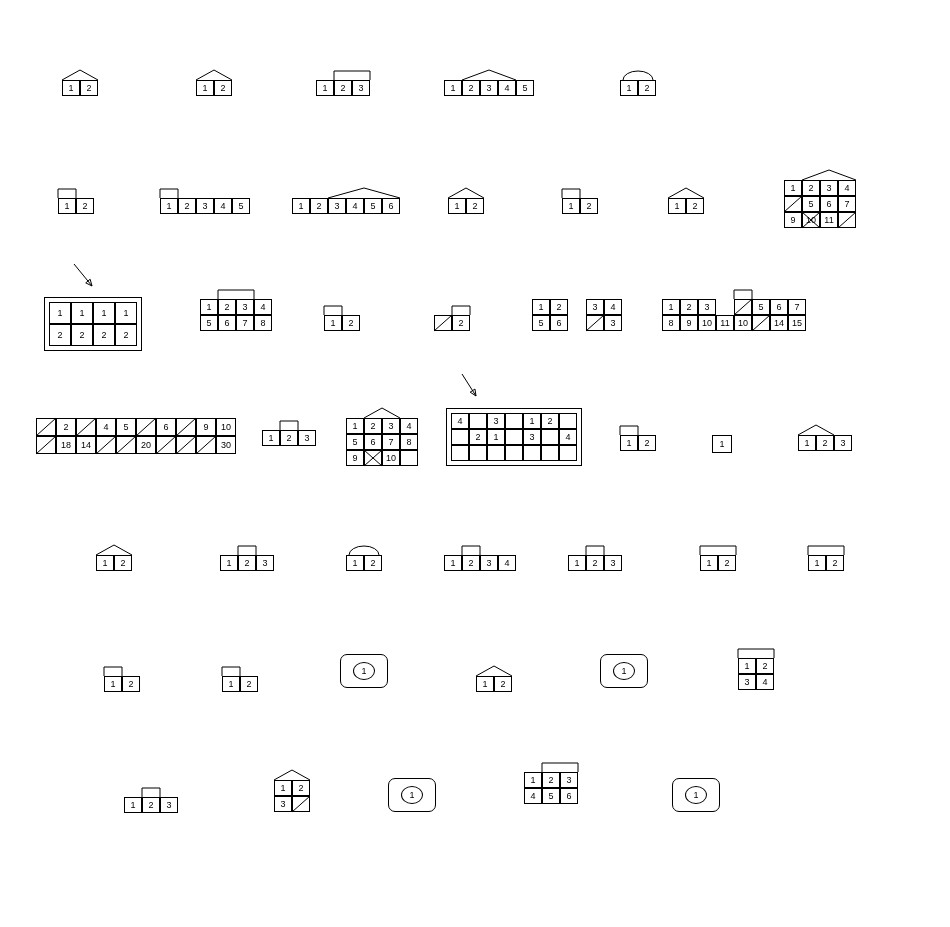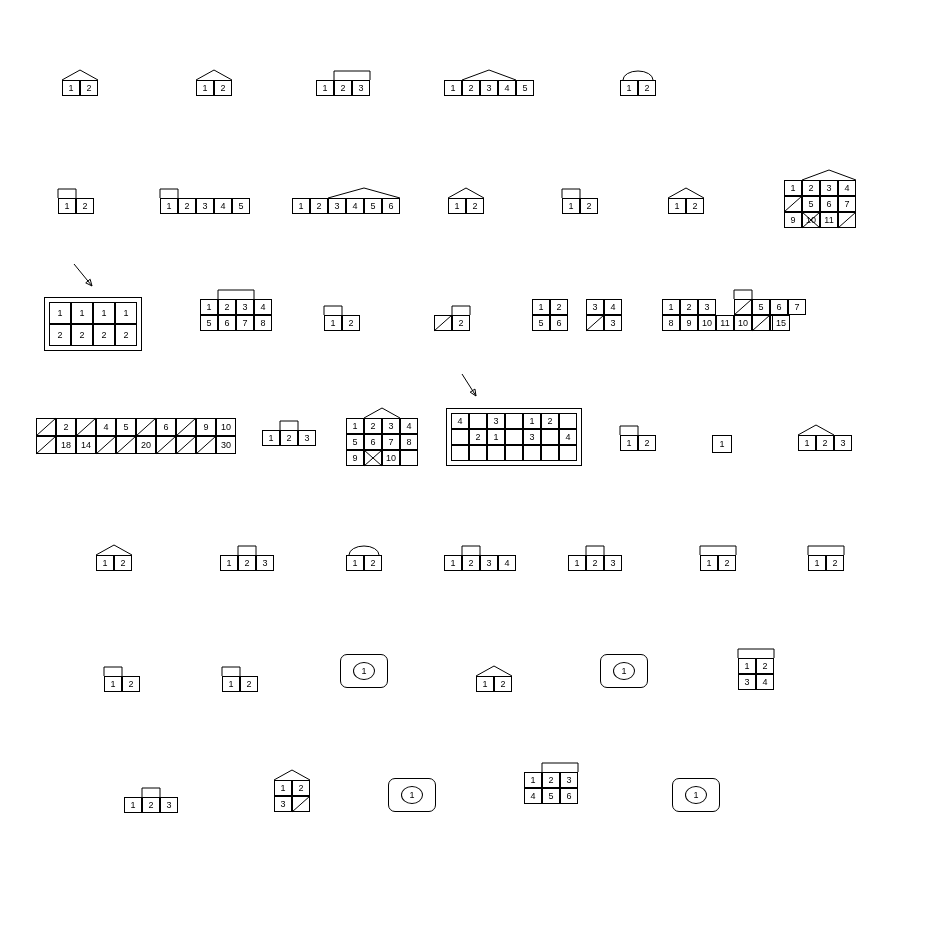--- a/index.html
+++ b/index.html
@@ -247,21 +247,21 @@
         <div class="cell" style="left: 90px; top: 10px; width: 18px; height: 16px;">5</div>
         <div class="cell" style="left: 108px; top: 10px; width: 18px; height: 16px;">6</div>
         <div class="cell" style="left: 126px; top: 10px; width: 18px; height: 16px;">7</div>
         <div class="cell" style="left: 0px; top: 26px; width: 18px; height: 16px;">8</div>
         <div class="cell" style="left: 18px; top: 26px; width: 18px; height: 16px;">9</div>
         <div class="cell" style="left: 36px; top: 26px; width: 18px; height: 16px;">10</div>
         <div class="cell" style="left: 54px; top: 26px; width: 18px; height: 16px;">11</div>
         <div class="cell" style="left: 72px; top: 26px; width: 18px; height: 16px;">10</div>
         <div class="cell" style="left: 90px; top: 26px; width: 18px; height: 16px;"></div>
         <div class="cell" style="left: 108px; top: 26px; width: 18px; height: 16px;">14</div>
-        <div class="cell" style="left: 110px; top: 26px; width: 18px; height: 16px;">15</div>
+        <div class="cell" style="left: 126px; top: 26px; width: 18px; height: 16px;">15</div>
       </div>
       <svg class="deco" width="148" height="12" style="left: 0px; top: 0px;">
         <polyline points="72,10 72,1 90,1 90,10"></polyline>
       </svg>
       <svg class="deco" width="18" height="16" style="left: 72px; top: 10px;">
         <line x1="0" y1="16" x2="18" y2="0"></line>
       </svg>
       <svg class="deco" width="18" height="16" style="left: 90px; top: 26px;">
         <line x1="0" y1="16" x2="18" y2="0"></line>
       </svg>

